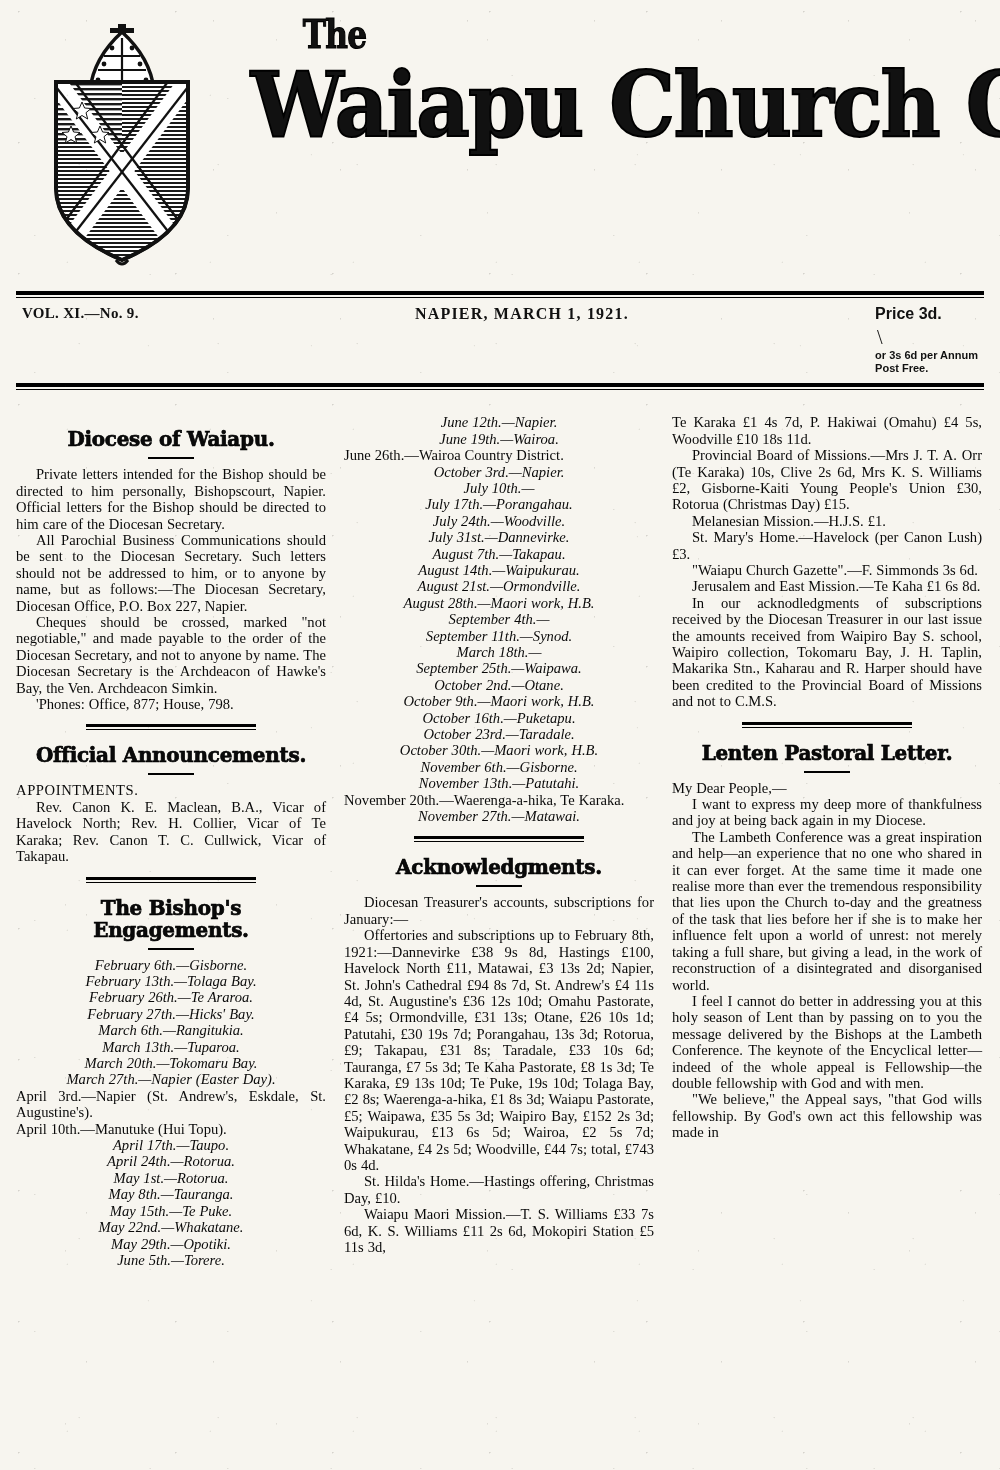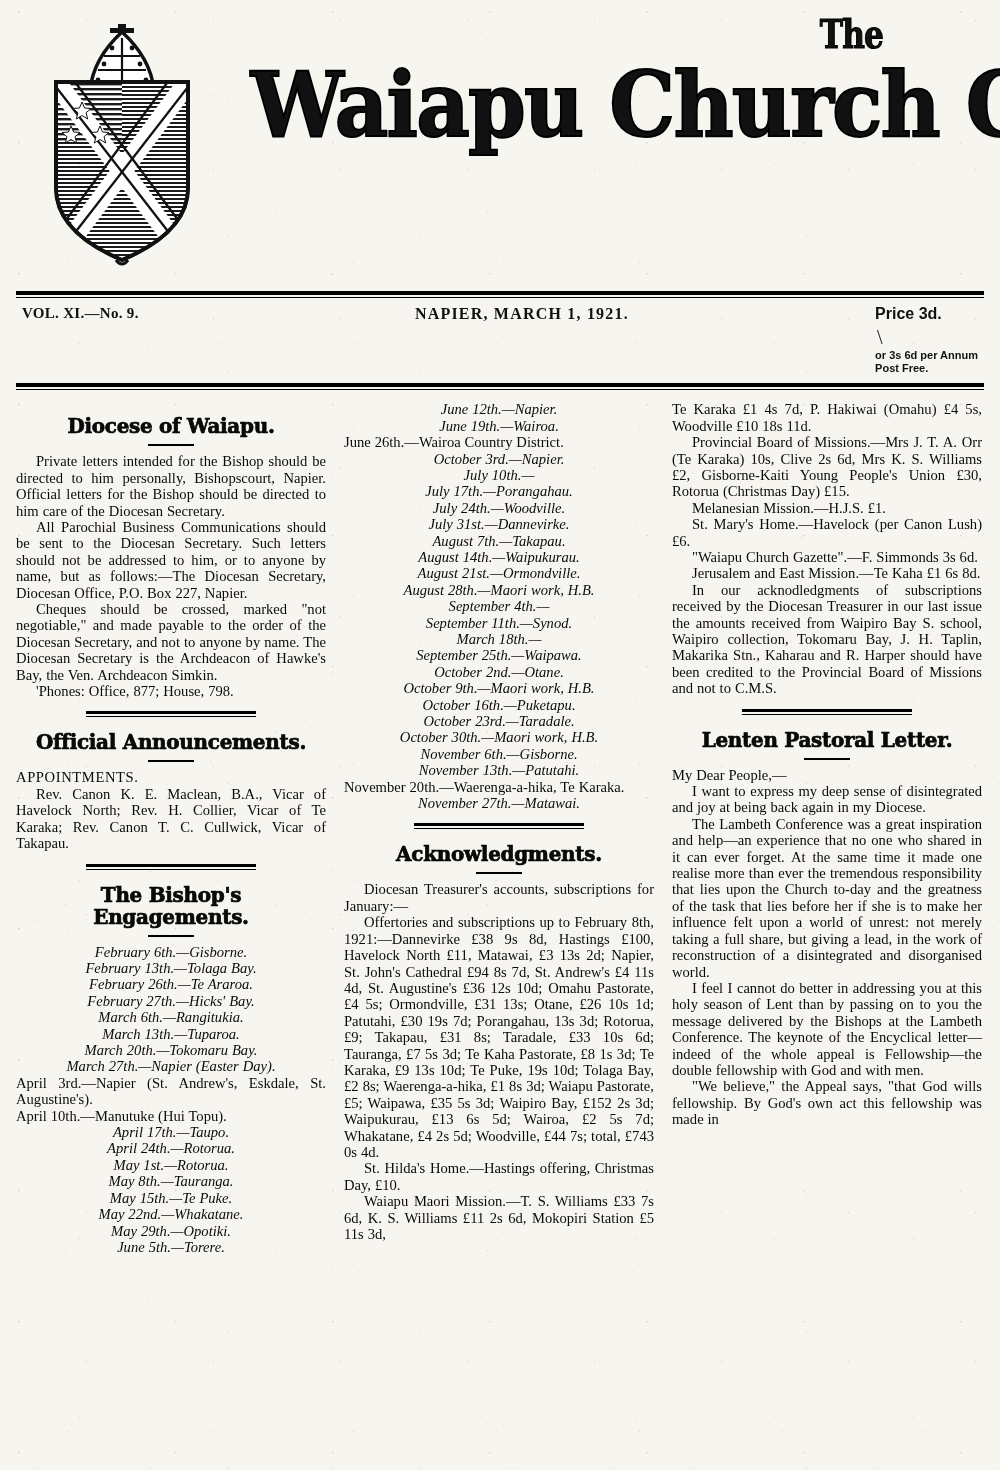--- a/index.html
+++ b/index.html
@@ -30,21 +30,21 @@
   .page{position:relative;z-index:2;padding:0 16px;}
 
   
   .masthead{
     position:relative;height:288px;
   }
   .crest{
     position:absolute;left:22px;top:18px;width:168px;height:258px;
   }
   .title-block{
-    position:absolute;left:205px;right:19px;top:14px;text-align:right;
+    position:absolute;left:205px;right:19px;top:14px;text-align:left;
   }
   .the-word{
     font-family:"DejaVu Serif",serif;
     font-weight:700;font-size:40px;line-height:1;
     letter-spacing:-1px;
     transform:scaleX(.78);
     font-variant:normal;
   }
   .gothic{
     font-family:"DejaVu Serif",serif;
@@ -73,21 +73,21 @@
   .napier{font-size:16px;font-weight:700;letter-spacing:1.2px;padding-left:30px;}
   .price-wrap{display:flex;align-items:flex-start;gap:4px;flex-direction:column;}
   .price{font-family:"Liberation Sans",sans-serif;font-weight:700;font-size:16px;}
   .slash{font-size:20px;line-height:.8;padding:2px 2px 0;}
   .annum{
     font-family:"Liberation Sans",sans-serif;
     font-weight:700;font-size:11px;line-height:1.15;text-align:left;
   }
 
   
-  .cols{display:flex;gap:18px;margin-top:11px;}
+  .cols{display:flex;gap:18px;margin-top:24px;}
   .col{width:310px;}
   .col p, .col .line{
     font-size:14.6px;line-height:16.4px;
     text-align:justify;
     margin:0;
     -webkit-hyphens:none;hyphens:none;
     word-spacing:.02em;
   }
   .col p.indent{text-indent:20px;}
   .col .line{text-align:center;white-space:pre-wrap;font-style:italic;}
@@ -310,34 +310,34 @@
       <p class="indent">Diocesan Treasurer's accounts, subscriptions for January:—</p>
       <p class="indent">Offertories and subscriptions up to February 8th, 1921:—Dannevirke £38 9s 8d, Hastings £100, Havelock North £11, Matawai, £3 13s 2d; Napier, St. John's Cathedral £94 8s 7d, St. Andrew's £4 11s 4d, St. Augustine's £36 12s 10d; Omahu Pastorate, £4 5s; Ormondville, £31 13s; Otane, £26 10s 1d; Patutahi, £30 19s 7d; Porangahau, 13s 3d; Rotorua, £9; Takapau, £31 8s; Taradale, £33 10s 6d; Tauranga, £7 5s 3d; Te Kaha Pastorate, £8 1s 3d; Te Karaka, £9 13s 10d; Te Puke, 19s 10d; Tolaga Bay, £2 8s; Waerenga-a-hika, £1 8s 3d; Waiapu Pastorate, £5; Waipawa, £35 5s 3d; Waipiro Bay, £152 2s 3d; Waipukurau, £13 6s 5d; Wairoa, £2 5s 7d; Whakatane, £4 2s 5d; Woodville, £44 7s; total, £743 0s 4d.</p>
       <p class="indent">St. Hilda's Home.—Hastings offering, Christmas Day, £10.</p>
       <p class="indent">Waiapu Maori Mission.—T. S. Williams £33 7s 6d, K. S. Williams £11 2s 6d, Mokopiri Station £5 11s 3d,</p>
     </div>
 
     <div class="col">
       <p>Te Karaka £1 4s 7d, P. Hakiwai (Omahu) £4 5s, Woodville £10 18s 11d.</p>
       <p class="indent">Provincial Board of Missions.—Mrs J. T. A. Orr (Te Karaka) 10s, Clive 2s 6d, Mrs K. S. Williams £2, Gisborne-Kaiti Young People's Union £30, Rotorua (Christmas Day) £15.</p>
       <p class="indent">Melanesian Mission.—H.J.S. £1.</p>
-      <p class="indent">St. Mary's Home.—Havelock (per Canon Lush) £6.</p>
+      <p class="indent">St. Mary's Home.—Havelock (per Canon Lush) £3.</p>
       <p class="indent">"Waiapu Church Gazette".—F. Simmonds 3s 6d.</p>
       <p class="indent">Jerusalem and East Mission.—Te Kaha £1 6s 8d.</p>
       <p class="indent">In our acknodledgments of subscriptions received by the Diocesan Treasurer in our last issue the amounts received from Waipiro Bay S. school, Waipiro collection, Tokomaru Bay, J. H. Taplin, Makarika Stn., Kaharau and R. Harper should have been credited to the Provincial Board of Missions and not to C.M.S.</p>
 
       <div class="sep">
         <div class="a"></div>
           <div class="b"></div>
       </div>
 
       <h2 class="sect">Lenten Pastoral Letter.</h2>
       <div class="dash"></div>
 
       <p>My Dear People,—</p>
-      <p class="indent">I want to express my deep sense of disintegrated and joy at being back again in my Diocese.</p>
+      <p class="indent">I want to express my deep more of thankfulness and joy at being back again in my Diocese.</p>
       <p class="indent">The Lambeth Conference was a great inspiration and help—an experience that no one who shared in it can ever forget. At the same time it made one realise more than ever the tremendous responsibility that lies upon the Church to-day and the greatness of the task that lies before her if she is to make her influence felt upon a world of unrest: not merely taking a full share, but giving a lead, in the work of reconstruction of a disintegrated and disorganised world.</p>
       <p class="indent">I feel I cannot do better in addressing you at this holy season of Lent than by passing on to you the message delivered by the Bishops at the Lambeth Conference. The keynote of the Encyclical letter—indeed of the whole appeal is Fellowship—the double fellowship with God and with men.</p>
       <p class="indent">"We believe," the Appeal says, "that God wills fellowship. By God's own act this fellowship was made in</p>
     </div>
 
   </div>
 </div>
 
 </body></html>

